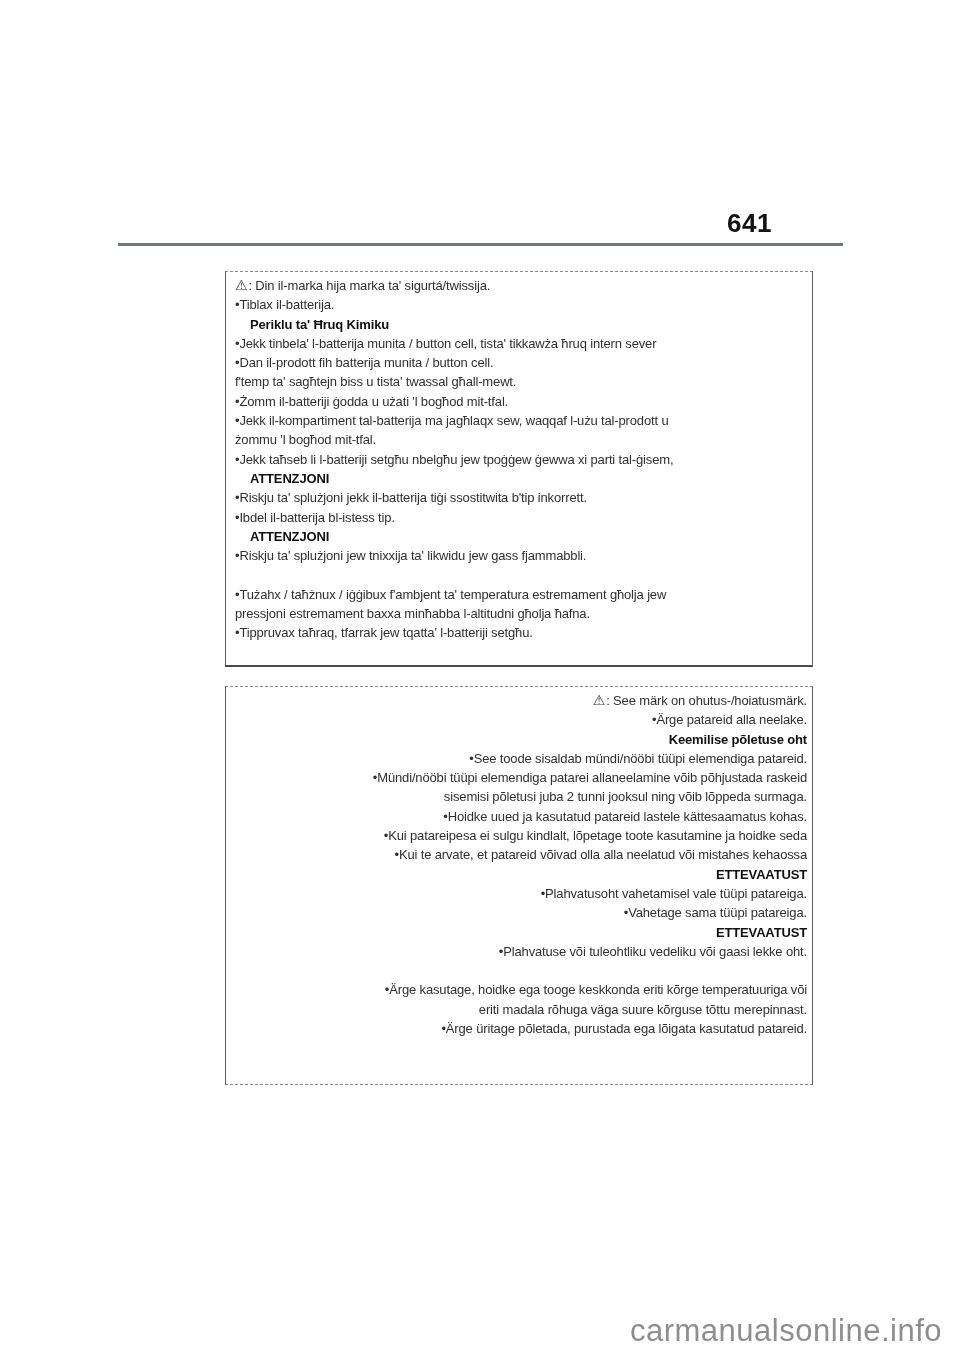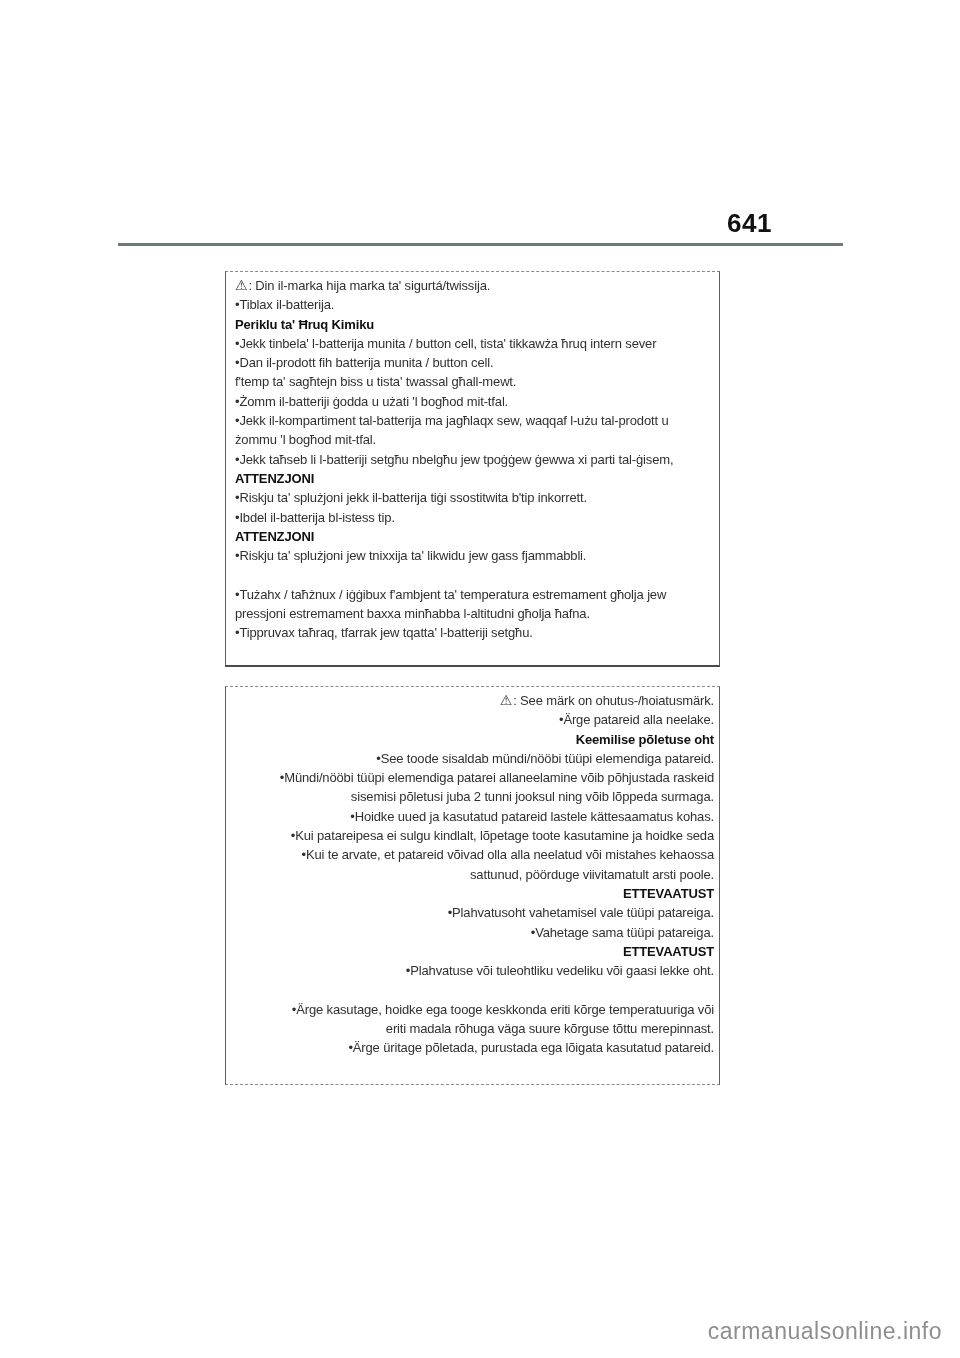--- a/index.html
+++ b/index.html
@@ -18,21 +18,21 @@
     font-weight:bold;color:#121212;
     letter-spacing:0.5px;
   }
   .header-rule{
     position:absolute;
     left:118px;top:243px;width:725px;height:3px;
     background:#6c7a7a;
   }
   .warnbox{
     position:absolute;
-    left:225px;width:495px;
+    left:225px;width:588px;
     box-sizing:border-box;
     border-left:1px solid #5f5f5f;
     border-right:1px solid #5f5f5f;
     padding:4px 5px 4px 9px;
     overflow:hidden;
     background:#ffffff;
   }
   .box1{
     top:271px;height:396px;
     border-top:1px dashed #8a8a8a;
@@ -48,30 +48,31 @@
     font-size:13px;
     line-height:19.3px;
     min-height:19.3px;
     color:#303030;
     letter-spacing:-0.15px;
     white-space:nowrap;
   }
   .line.bold{
     font-weight:bold;
     color:#101010;
+    margin-left:15px;
   }
   .warn-icon{
     font-size:14px;
     color:#2a2a2a;
     margin-right:1px;
   }
   .watermark{
     position:absolute;
     right:18px;top:1316px;
-    font-size:23px;line-height:30px;
+    font-size:31px;line-height:30px;
     color:#8e8e8e;
     letter-spacing:0.5px;
   }
 </style>
 </head>
 <body>
 
 <div class="page">
 
   <div class="page-number">641</div>
@@ -102,21 +103,20 @@
   <div class="warnbox box2">
     <div class="line"><span class="warn-icon">⚠</span><span>: See märk on ohutus-/hoiatusmärk.</span></div>
     <div class="line">•Ärge patareid alla neelake.</div>
     <div class="line bold">Keemilise põletuse oht</div>
     <div class="line">•See toode sisaldab mündi/nööbi tüüpi elemendiga patareid.</div>
     <div class="line">•Mündi/nööbi tüüpi elemendiga patarei allaneelamine võib põhjustada raskeid</div>
     <div class="line">sisemisi põletusi juba 2 tunni jooksul ning võib lõppeda surmaga.</div>
     <div class="line">•Hoidke uued ja kasutatud patareid lastele kättesaamatus kohas.</div>
     <div class="line">•Kui patareipesa ei sulgu kindlalt, lõpetage toote kasutamine ja hoidke seda</div>
     <div class="line">•Kui te arvate, et patareid võivad olla alla neelatud või mistahes kehaossa</div>
-    <div class="line">sattunud, pöörduge viivitamatult arsti poole.</div>
     <div class="line bold">ETTEVAATUST</div>
     <div class="line">•Plahvatusoht vahetamisel vale tüüpi patareiga.</div>
     <div class="line">•Vahetage sama tüüpi patareiga.</div>
     <div class="line bold">ETTEVAATUST</div>
     <div class="line">•Plahvatuse või tuleohtliku vedeliku või gaasi lekke oht.</div>
     <div class="line"></div>
     <div class="line">•Ärge kasutage, hoidke ega tooge keskkonda eriti kõrge temperatuuriga või</div>
     <div class="line">eriti madala rõhuga väga suure kõrguse tõttu merepinnast.</div>
     <div class="line">•Ärge üritage põletada, purustada ega lõigata kasutatud patareid.</div>
   </div>

